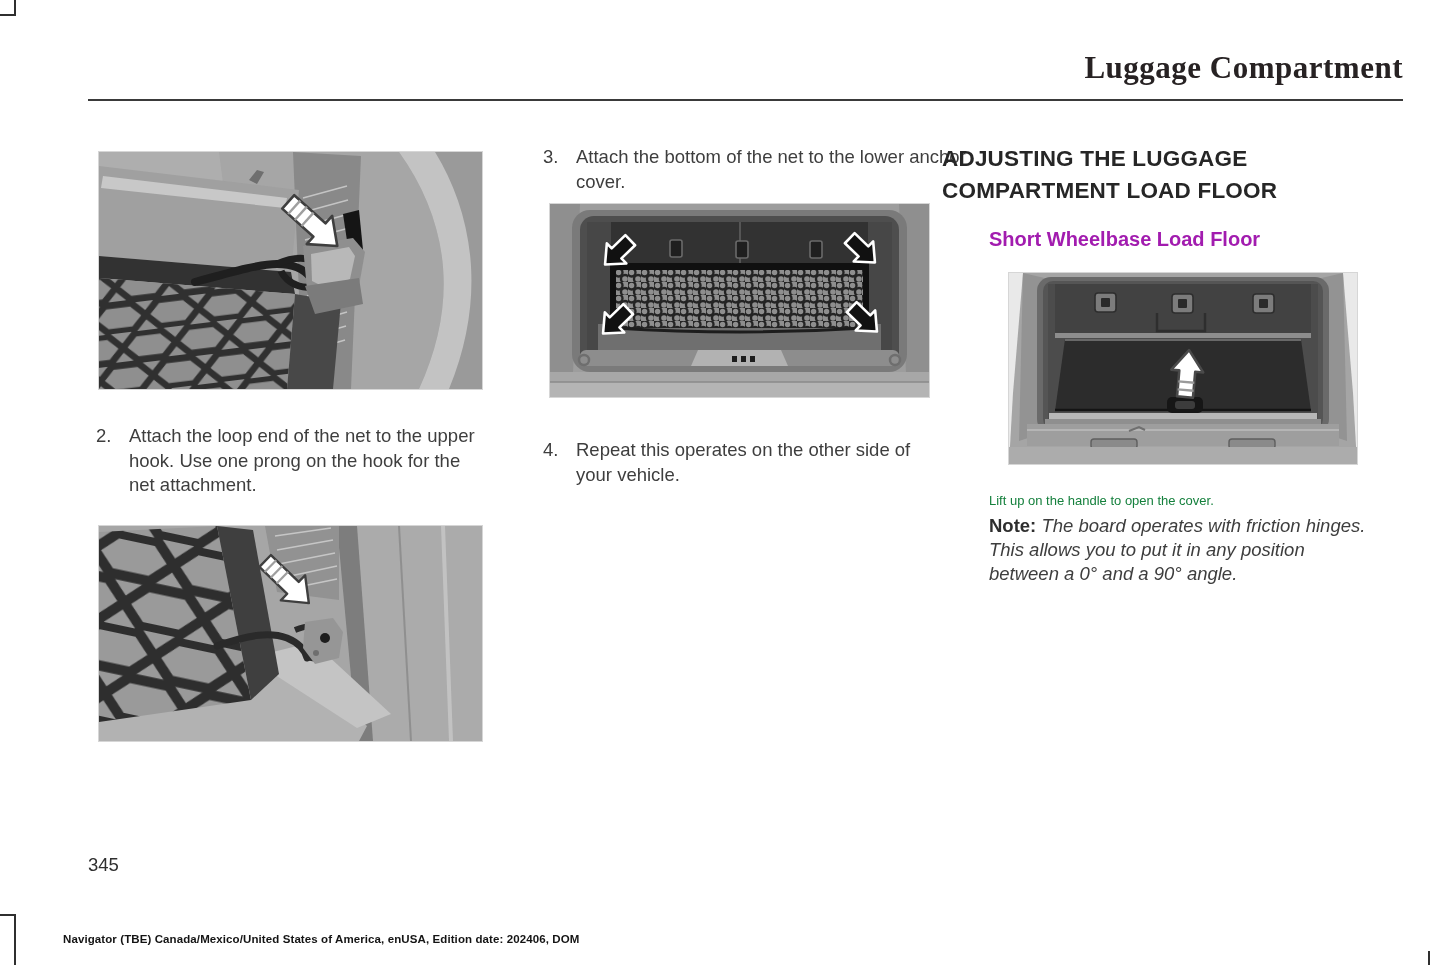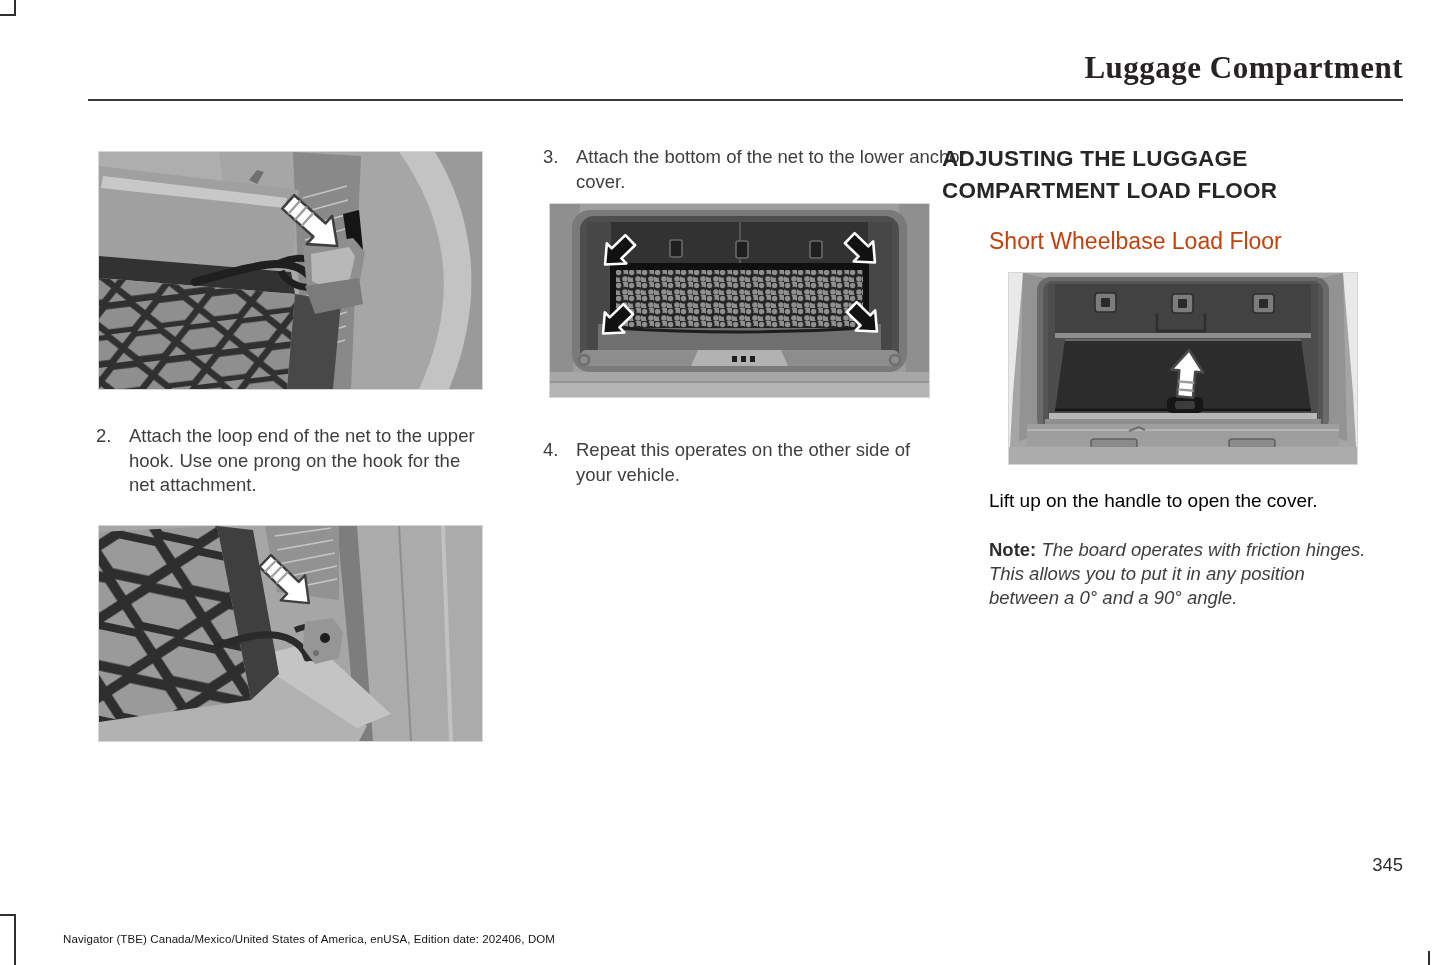--- a/index.html
+++ b/index.html
@@ -7,27 +7,27 @@
         font-family:"Liberation Sans", sans-serif;color:#3d3d3d;}
   .title{position:absolute;top:50px;left:88px;width:1315px;text-align:right;
          font-family:"Liberation Serif", serif;font-size:31px;font-weight:700;
          color:#272223;letter-spacing:.5px;}
   .rule{position:absolute;top:99px;left:88px;width:1315px;height:2px;background:#3a3a3a;}
   .figure{position:absolute;border:1px solid #d6d6d6;background:#b0b0b0;box-sizing:border-box;}
   .figure svg{display:block;}
   .step{position:absolute;display:flex;font-size:18.5px;line-height:24.6px;color:#3e3e3e;}
   .step .num{flex:none;width:33px;}
   .h1{position:absolute;font-size:22.5px;font-weight:700;line-height:32px;color:#262626;letter-spacing:.2px;}
-  .h2{position:absolute;font-size:23px;font-weight:400;color:#c2410c;}
-  .body-text{position:absolute;font-size:19px;line-height:24px;color:#000000;}
+  .h2{position:absolute;font-size:20px;font-weight:700;color:#a21caf;}
+  .body-text{position:absolute;font-size:13px;line-height:24px;color:#15803d;}
   .note{position:absolute;font-size:18.5px;line-height:24px;color:#3e3e3e;font-style:italic;}
   .note b{font-style:normal;font-weight:700;color:#2e2e2e;}
-  .page-number{position:absolute;top:854px;left:88px;width:1315px;text-align:right;
+  .page-number{position:absolute;top:854px;left:88px;width:1315px;text-align:left;
                font-size:18.5px;color:#2f2f2f;}
-  .footer{position:absolute;top:933px;left:63px;font-size:11.5px;color:#141414;letter-spacing:.1px;}
+  .footer{position:absolute;top:933px;left:63px;font-size:11.5px;color:#141414;letter-spacing:.1px;font-weight:bold;}
   .mark{position:absolute;background:#2f2f2f;}
 </style>
 </head>
 <body>
 
 <div class="page">
 
   <div class="mark" style="left:14px;top:0;width:2px;height:16px"></div>
   <div class="mark" style="left:0;top:14px;width:16px;height:2px"></div>
   <div class="mark" style="left:0;top:914px;width:16px;height:2px"></div>
@@ -293,18 +293,18 @@
         <rect x="82" y="166" width="46" height="10" rx="3" fill="#8a8a8a" stroke="#5f5f5f" stroke-width="1.4"></rect>
         <rect x="220" y="166" width="46" height="10" rx="3" fill="#8a8a8a" stroke="#5f5f5f" stroke-width="1.4"></rect>
         <rect x="0" y="174" width="348" height="17" fill="#acacac"></rect>
         <path d="M120,158 l10,-4 l6,3" fill="none" stroke="#6f6f6f" stroke-width="2"></path>
       </g>
     </svg>
   </div>
 
   <div class="body-text" style="left:989px;top:489px;width:400px">Lift up on the handle to open the cover.</div>
 
-  <div class="note" style="left:989px;top:538px;width:386px"><b>Note:</b><span> The board operates with friction hinges. This allows you to put it in any position between a 0° and a 90° angle.</span></div>
+  <div class="note" style="left:989px;top:514px;width:386px"><b>Note:</b><span> The board operates with friction hinges. This allows you to put it in any position between a 0° and a 90° angle.</span></div>
 
   <div class="page-number">345</div>
   <div class="footer">Navigator (TBE) Canada/Mexico/United States of America, enUSA, Edition date: 202406, DOM</div>
 
 </div>
 
 </body></html>

